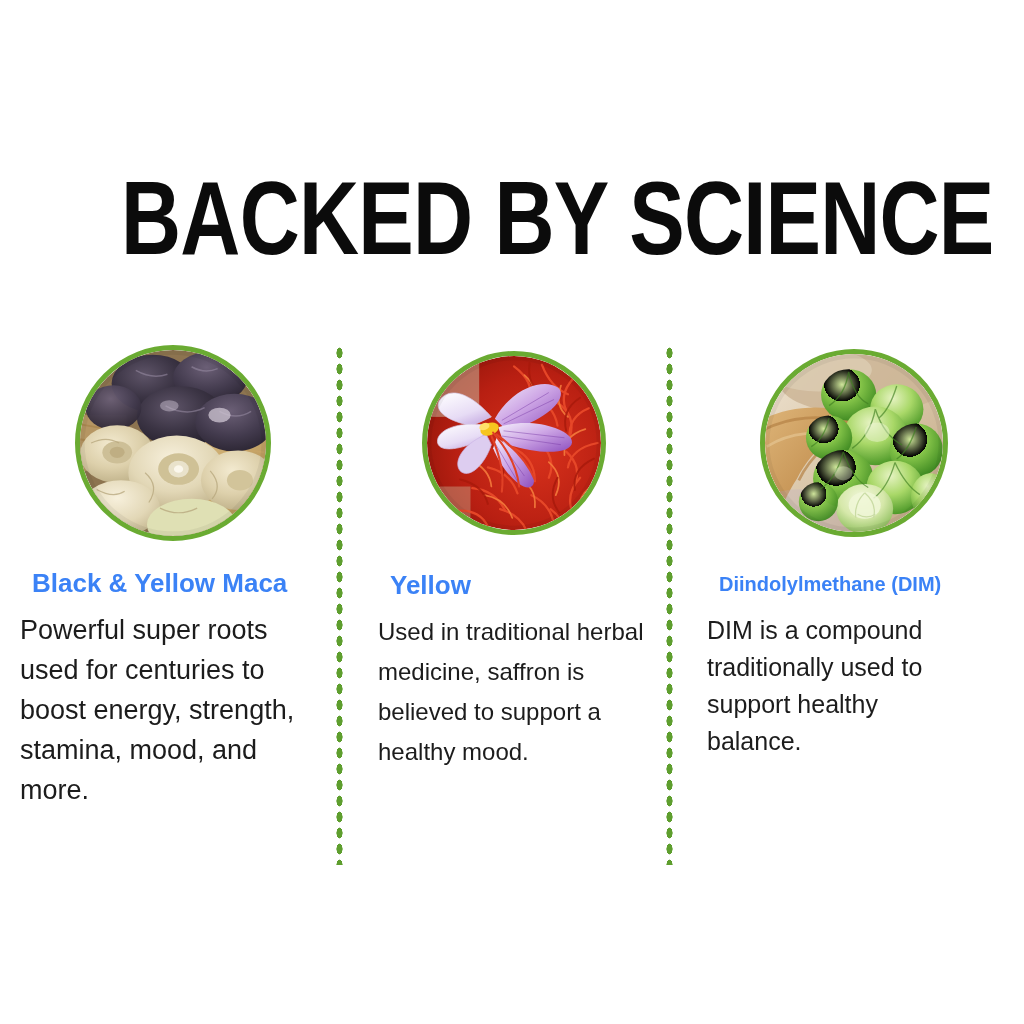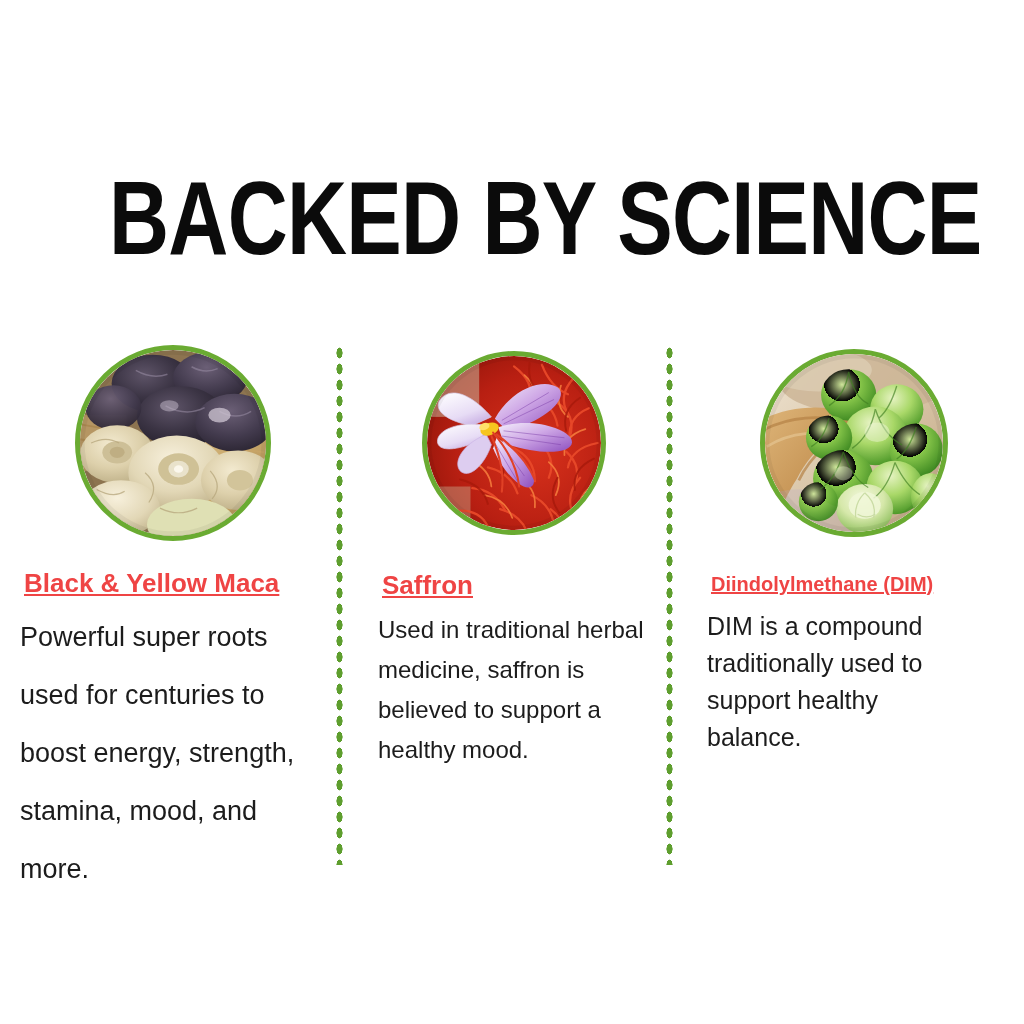--- a/index.html
+++ b/index.html
@@ -13,21 +13,21 @@
     font-family: "Liberation Sans", sans-serif;
     color: #1a1a1a;
     overflow: hidden;
     position: relative;
   }
 
   
   .title-wrap {
     position: absolute;
     top: 96px;
-    left: 0;
+    left: 12px;
     width: 808px;
     text-align: right;
   }
   .title {
     display: inline-block;
     font-family: "Liberation Sans Narrow", "Liberation Sans", sans-serif;
     font-weight: 700;
     font-size: 104px;
     line-height: 1;
     letter-spacing: -1px;
@@ -72,34 +72,33 @@
     inset: 0;
     border-radius: 50%;
     overflow: hidden;
   }
   .photo svg { display: block; width: 100%; height: 100%; }
 
   
   .head {
     font-family: "Liberation Sans", sans-serif;
     font-weight: 700;
-    color: #ef4444;
-    margin: 4px;
-    text-decoration: underline;
+    color: #3b82f6;
+    margin: 12px;
   }
   .col-0 .head { font-size: 26px; line-height: 30px; margin-top: 27px; }
   .col-1 .head { font-size: 26px; line-height: 30px; margin-top: 35px; }
   .col-2 .head { font-size: 20px; line-height: 31px; margin-top: 32px; }
 
   .body {
     margin: 0;
     color: #1c1c1c;
     font-weight: 400;
   }
-  .col-0 .body { font-size: 27px; line-height: 58px; margin-top: 10px; }
+  .col-0 .body { font-size: 27px; line-height: 40px; margin-top: 10px; }
   .col-1 .body { font-size: 24px; line-height: 40px; margin-top: 10px; }
   .col-2 .body { font-size: 25px; line-height: 37px; margin-top: 8px; }
 
   
   .divider {
     position: absolute;
     top: 345px;
     width: 9px;
     height: 520px;
     background-image: radial-gradient(#5e9e2e 2.9px, rgba(0,0,0,0) 3.2px);
@@ -304,21 +303,21 @@
             <g stroke="#e04126" stroke-width="2.4" fill="none" stroke-linecap="round">
               <path d="M2 10 q26 30 30 62"></path>
               <path d="M6 12 q32 24 44 52"></path>
               <path d="M0 14 q16 36 12 64"></path>
             </g>
           </g>
           <circle cx="100" cy="100" r="100" fill="none" stroke="#000" stroke-opacity="0.05" stroke-width="10"></circle>
         </svg>
       </div>
     </div>
-    <h2 class="head">Saffron</h2>
+    <h2 class="head">Yellow</h2>
     <p class="body">Used in traditional herbal medicine, saffron is believed to support a healthy mood.</p>
   </div>
 
   <div class="col col-2">
     <div class="circle c2">
       <div class="photo">
         <svg viewBox="0 0 200 200" preserveAspectRatio="xMidYMid slice" aria-hidden="true">
           <defs>
             <radialGradient id="sprA" cx="38%" cy="30%" r="72%">
               <stop offset="0%" stop-color="#cfe79a"></stop>

